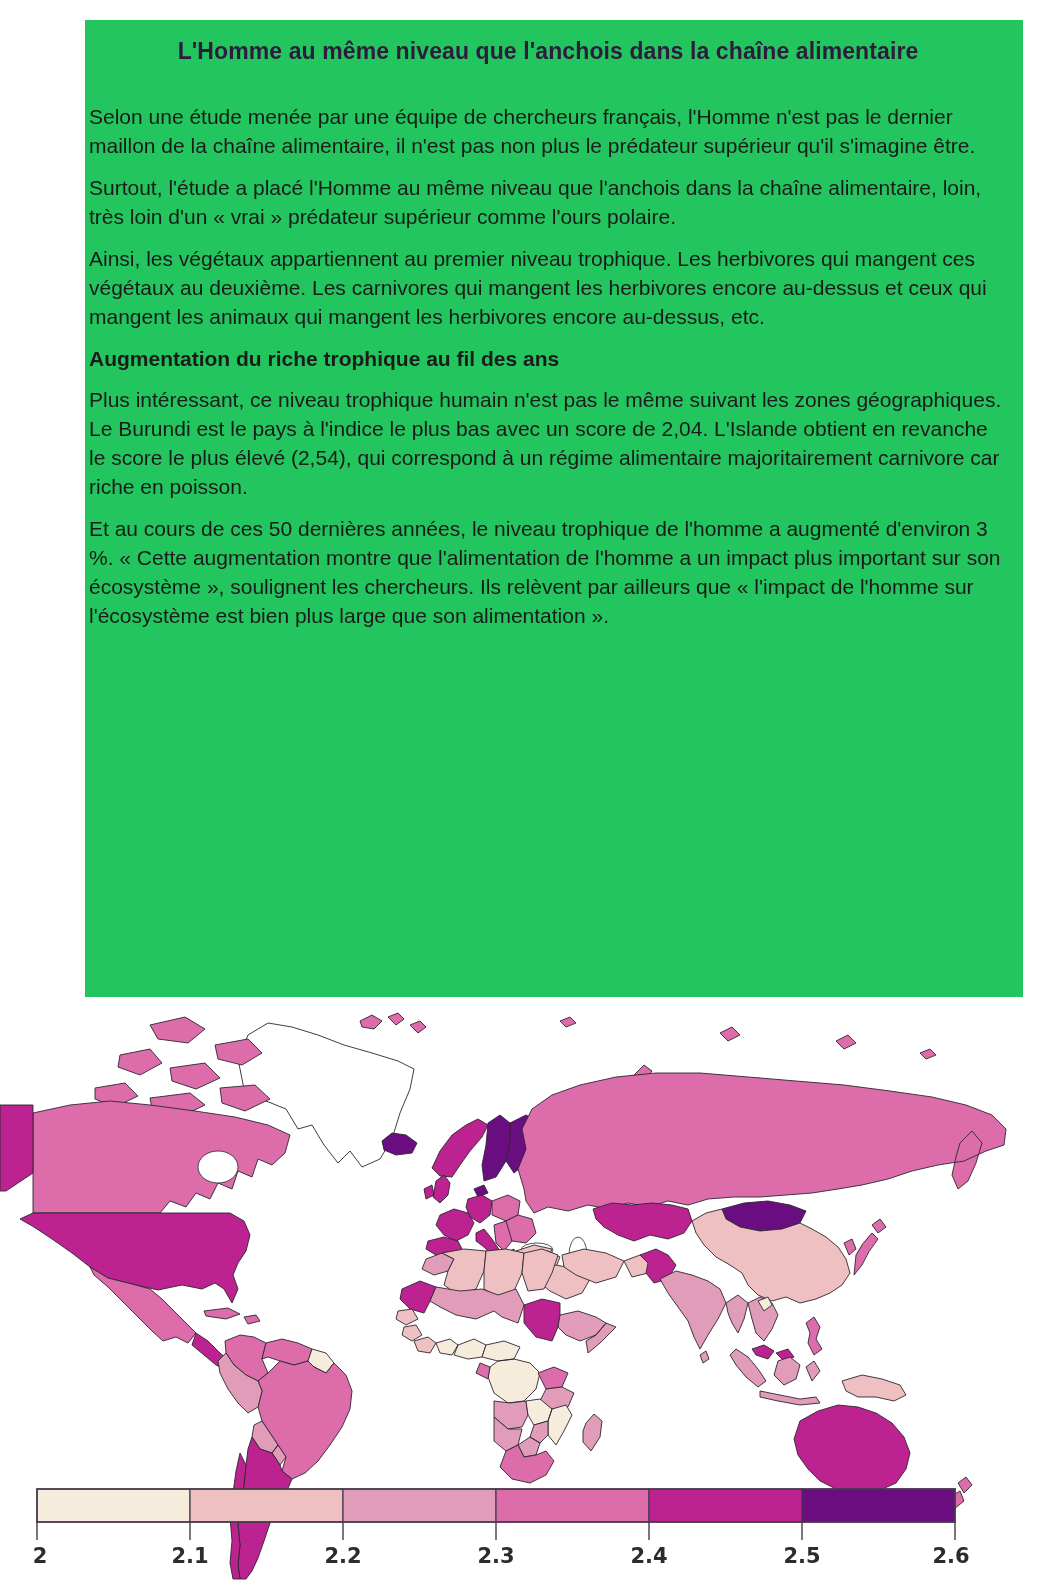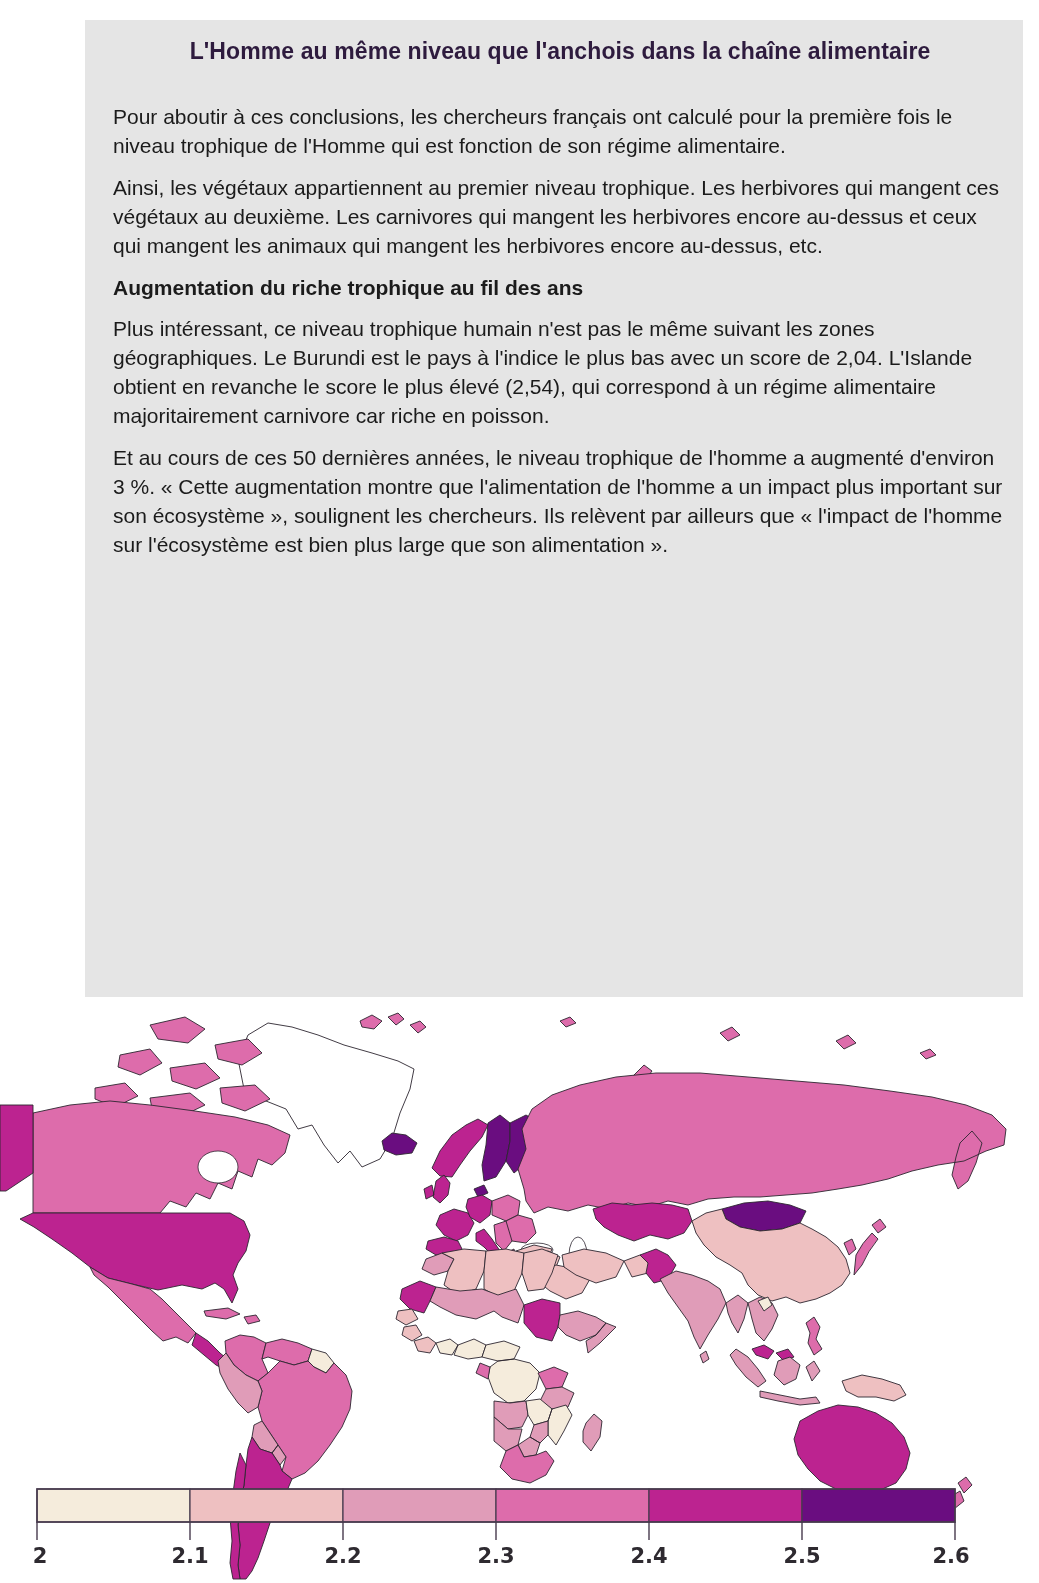--- a/index.html
+++ b/index.html
@@ -2,21 +2,21 @@
 <html><head>
 <meta charset="utf-8">
 <style>
   html,body{margin:0;padding:0;}
   body{
     width:1039px;height:1583px;position:relative;background:#ffffff;
     font-family:"Liberation Sans",sans-serif;overflow:hidden;
   }
   .article{
     position:absolute;left:85px;top:20px;width:938px;height:977px;
-    background:#e5e5e5;box-sizing:border-box;padding:12px 16px 10px 28px;
+    background:#22c55e;box-sizing:border-box;padding:12px 16px 10px 4px;
     color:#1b1b1b;
   }
   .article h1{
     font-size:23px;line-height:30px;margin:4px 0 36px;text-align:center;
     color:#2e1b3e;font-weight:bold;letter-spacing:.1px;
   }
   .article p{font-size:21px;line-height:29px;margin:0 0 13px;}
   .article p.subhead{font-weight:bold;margin:2px 0 12px;}
   .map-figure{position:absolute;left:0;top:993px;width:1039px;height:590px;margin:0;}
   .map-figure svg{display:block;}
@@ -25,21 +25,22 @@
   .legend-seg{stroke:#473a4d;stroke-width:1.2;}
   .legend-frame{fill:none;stroke:#473a4d;stroke-width:1.6;}
   .tickline{stroke:#473a4d;stroke-width:1.4;}
   .legend-label{font-family:"DejaVu Sans",sans-serif;font-weight:bold;font-size:21px;fill:#2e2a30;}
 </style>
 </head>
 <body>
 
 <div class="article">
   <h1>L'Homme au même niveau que l'anchois dans la chaîne alimentaire</h1>
-  <p>Pour aboutir à ces conclusions, les chercheurs français ont calculé pour la première fois le niveau trophique de l'Homme qui est fonction de son régime alimentaire.</p>
+  <p>Selon une étude menée par une équipe de chercheurs français, l'Homme n'est pas le dernier maillon de la chaîne alimentaire, il n'est pas non plus le prédateur supérieur qu'il s'imagine être.</p>
+  <p>Surtout, l'étude a placé l'Homme au même niveau que l'anchois dans la chaîne alimentaire, loin, très loin d'un « vrai » prédateur supérieur comme l'ours polaire.</p>
   <p>Ainsi, les végétaux appartiennent au premier niveau trophique. Les herbivores qui mangent ces végétaux au deuxième. Les carnivores qui mangent les herbivores encore au-dessus et ceux qui mangent les animaux qui mangent les herbivores encore au-dessus, etc.</p>
   <p class="subhead">Augmentation du riche trophique au fil des ans</p>
   <p>Plus intéressant, ce niveau trophique humain n'est pas le même suivant les zones géographiques. Le Burundi est le pays à l'indice le plus bas avec un score de 2,04. L'Islande obtient en revanche le score le plus élevé (2,54), qui correspond à un régime alimentaire majoritairement carnivore car riche en poisson.</p>
   <p>Et au cours de ces 50 dernières années, le niveau trophique de l'homme a augmenté d'environ 3 %. « Cette augmentation montre que l'alimentation de l'homme a un impact plus important sur son écosystème », soulignent les chercheurs. Ils relèvent par ailleurs que « l'impact de l'homme sur l'écosystème est bien plus large que son alimentation ».</p>
 </div>
 
 <figure class="map-figure">
 <svg width="1039" height="590" viewBox="0 0 1039 590" xmlns="http://www.w3.org/2000/svg">
 
   <path class="land" d="M244,96 L238,66 L248,42 L268,30 L292,34 L318,42 L344,52 L372,60 L398,68 L414,76 L410,96 L400,120 L392,146 L380,166 L362,174 L350,158 L338,170 L324,152 L312,132 L298,136 L286,116 L266,108 L252,104 Z" fill="#ffffff"></path>

